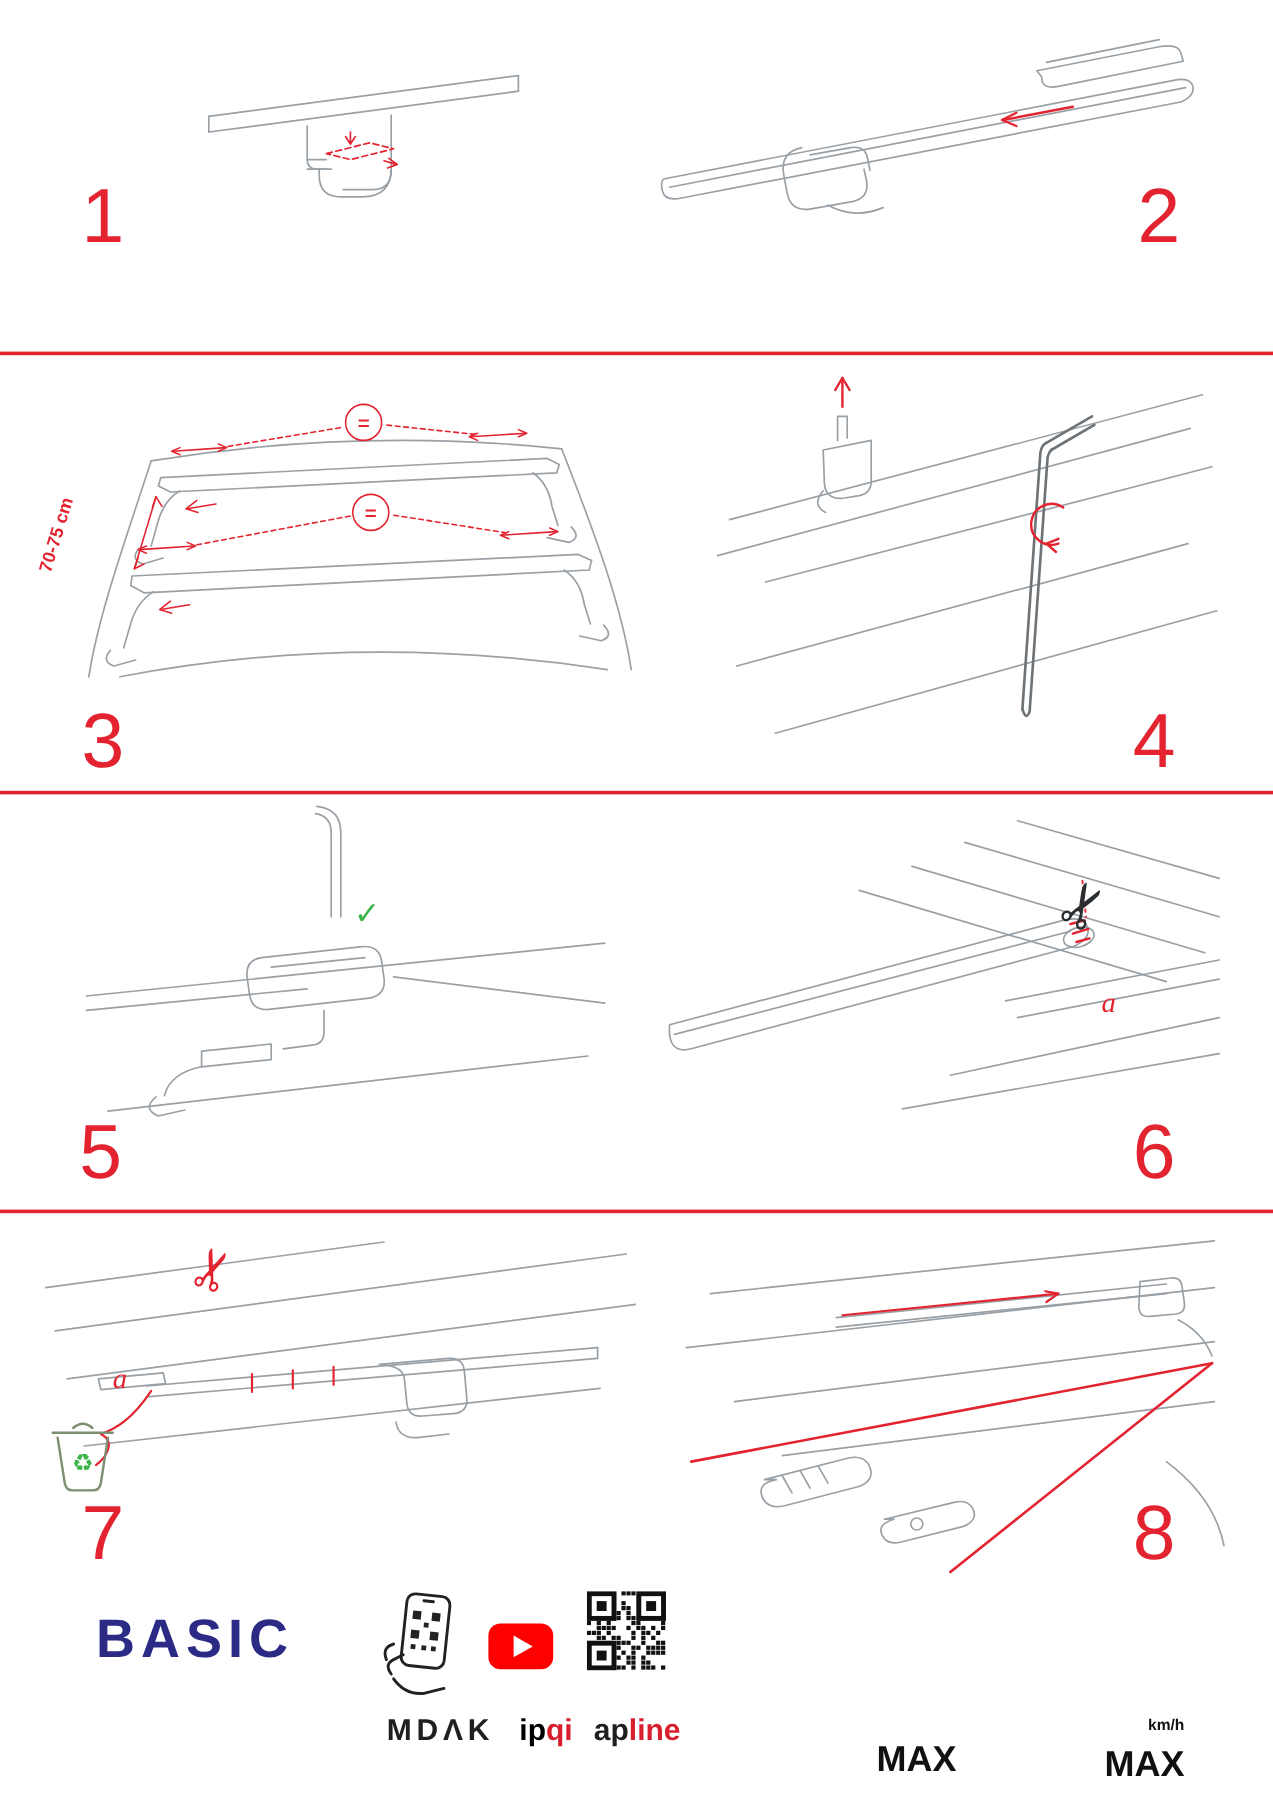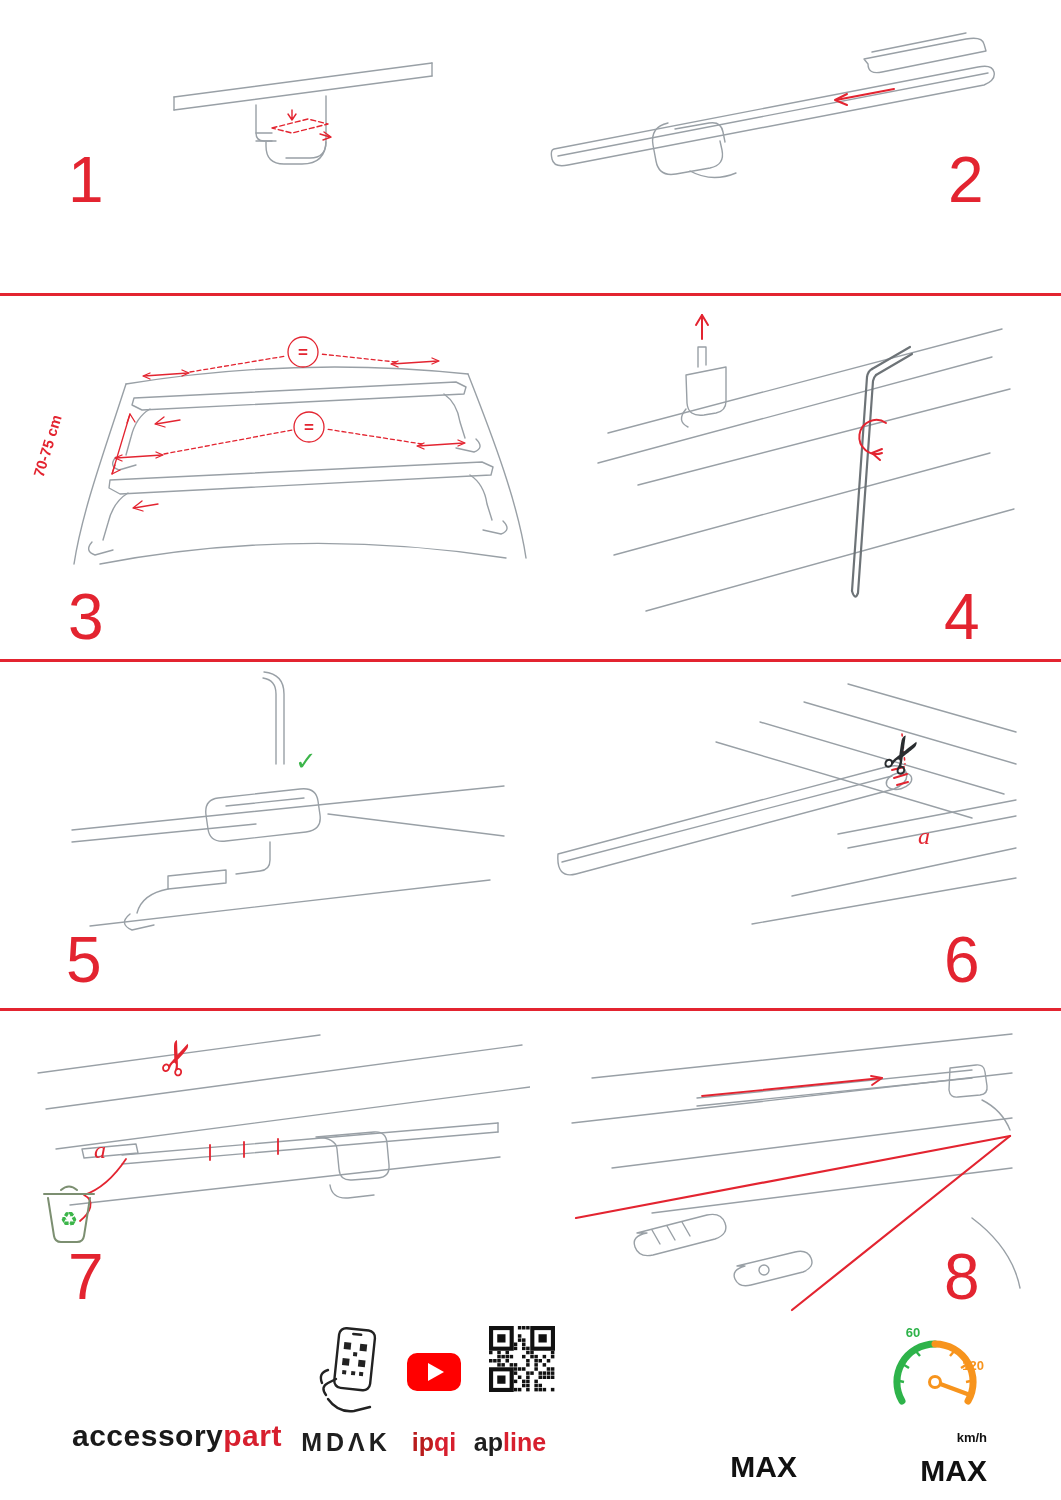--- a/index.html
+++ b/index.html
@@ -20,22 +20,22 @@
   .check { color:#3cb54a; font-size:26px; font-weight:bold; }
   .scis6 { color:#2a2d30; font-size:50px; transform:rotate(-60deg); }
   .scis7 { color:#e32430; font-size:46px; transform:rotate(-70deg); }
   .label-a { position:absolute; font-family:"Liberation Serif","DejaVu Serif",serif; font-style:italic;
              color:#e32430; font-size:24px; line-height:1; }
   
   .logo { position:absolute; left:80px; top:1340px; font-size:45px; font-weight:700; letter-spacing:5px;
           color:#2b2a85; }
   .brandline { position:absolute; left:72px; top:1419px; font-size:30px; font-weight:700; color:#1a1a1a; letter-spacing:0.5px; }
   .red-t { color:#d71f2e; }
-  .gray-t { color:#b91c1c; }
-  .partner { position:absolute; font-size:25px; font-weight:600; color:#1f1f1f; text-align:center; }
+  .gray-t { color:#000000; }
+  .partner { position:absolute; font-size:25px; font-weight:600; color:#1f1f1f; text-align:center;margin-left:21px; }
   .cap { position:absolute; text-align:right; color:#111; }
 </style>
 </head>
 <body>
 
 <div class="page">
 
   <div class="sep" style="top:293px"></div>
   <div class="sep" style="top:659px"></div>
   <div class="sep" style="top:1008px"></div>
@@ -262,21 +262,21 @@
       </g>
       <g class="redln">
         <path d="M150 78 L330 60" stroke-width="1.8"></path>
         <path d="M330 60 l-11 -2 M330 60 l-10 7" stroke-width="1.8"></path>
         <path d="M458 118 L240 292" stroke-width="2.2"></path>
         <path d="M458 118 L24 200" stroke-width="2.2"></path>
       </g>
     </svg>
   </div>
 
-  <div class="brandline"><span>accessory</span><span class="red-t">part</span></div>
+  <div class="logo">BASIC</div>
 
   <div class="illus" style="left:312px;top:1325px;width:80px;height:94px">
     <svg viewBox="0 0 80 94">
       <g stroke="#222" stroke-width="2.4" fill="none" stroke-linecap="round" stroke-linejoin="round" transform="rotate(6 40 40)">
         <rect x="24" y="4" width="36" height="60" rx="7"></rect>
         <path d="M38 9 h8"></path>
       </g>
       <g fill="#222" transform="rotate(6 40 40)">
         <rect x="30" y="18" width="7" height="7"></rect>
           <rect x="46" y="18" width="7" height="7"></rect>
@@ -393,36 +393,16 @@
         <rect x="0" y="40" width="24" height="24" fill="#111"></rect>
           <rect x="4" y="44" width="16" height="16" fill="#fff"></rect>
           <rect x="8" y="48" width="8" height="8" fill="#111"></rect>
       </g>
     </svg>
   </div>
   <div class="partner" style="left:468px;top:1428px;width:84px"><span>ap</span><span class="red-t">line</span></div>
 
   <div class="cap" style="left:677px;top:1450px;width:120px;font-size:30px;font-weight:600">MAX</div>
 
-  <div class="illus" style="left:883px;top:1326px;width:104px;height:100px">
-    <svg viewBox="0 0 104 100">
-      <path d="M19 75 A38 38 0 0 1 52 18" stroke="#2eb34a" stroke-width="7" fill="none" stroke-linecap="round"></path>
-      <path d="M52 18 A38 38 0 0 1 85 75" stroke="#f7941d" stroke-width="7" fill="none" stroke-linecap="round"></path>
-      <g stroke="#2eb34a" stroke-width="2.4">
-          <path d="M12 54 l9 2"></path>
-          <path d="M18 37 l8 5"></path>
-          <path d="M31 23 l6 7"></path>
-        </g>
-      <g stroke="#f7941d" stroke-width="2.4">
-          <path d="M92 54 l-9 2"></path>
-          <path d="M86 37 l-8 5"></path>
-          <path d="M73 23 l-6 7"></path>
-        </g>
-      <path d="M52 56 L87 69" stroke="#f7941d" stroke-width="4.5" stroke-linecap="round"></path>
-      <circle cx="52" cy="56" r="5.5" fill="#ffffff" stroke="#f7941d" stroke-width="3"></circle>
-      <text x="30" y="11" text-anchor="middle" font-size="13" font-weight="bold" fill="#2eb34a">60</text>
-      <text x="101" y="44" text-anchor="end" font-size="13" font-weight="bold" fill="#f7941d">120</text>
-    </svg>
-  </div>
   <div class="cap" style="left:883px;top:1430px;width:104px;font-size:13px;font-weight:bold">km/h</div>
   <div class="cap" style="left:883px;top:1454px;width:104px;font-size:30px;font-weight:600">MAX</div>
 
 </div>
 
 </body></html>

